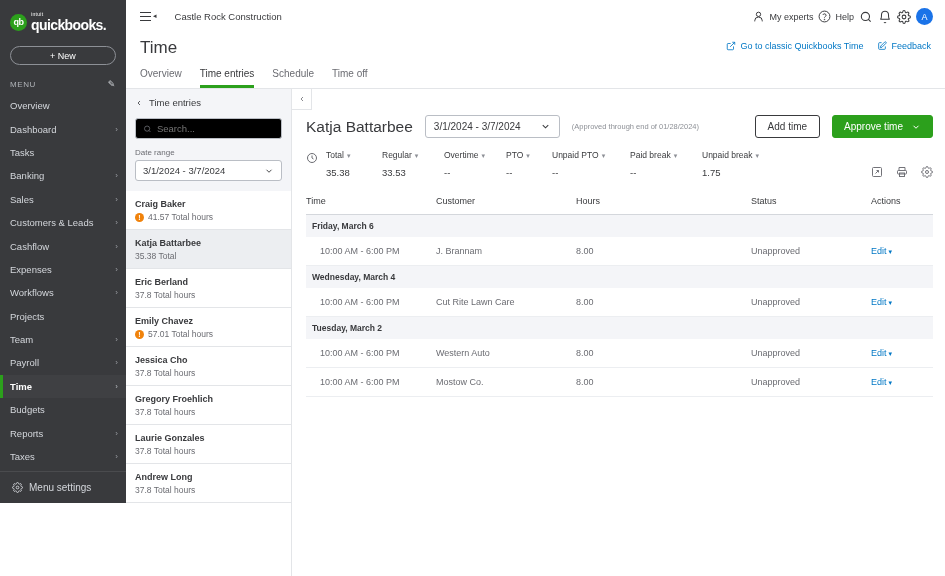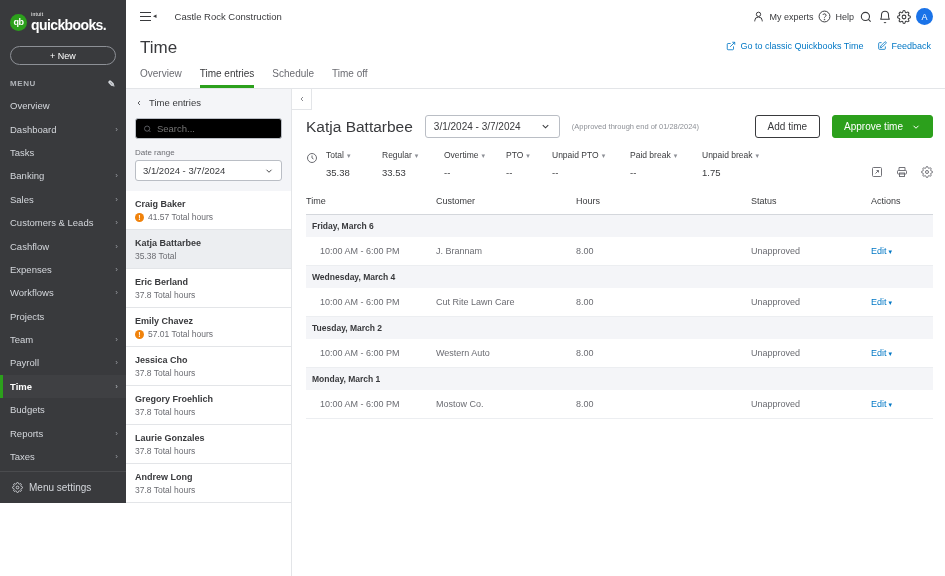--- a/index.html
+++ b/index.html
@@ -25,23 +25,23 @@
   }
   .qb-words { display: flex; flex-direction: column; line-height: 1; }
   .qb-intuit { font-size: 5px; color: #fff; letter-spacing: .3px; margin-bottom: 1px; }
   .qb-name { font-size: 14px; font-weight: bold; color: #fff; letter-spacing: -0.6px; }
   .new-btn {
     margin: 14px 10px 0 10px; height: 19px; border: 1px solid #8d9096;
     border-radius: 10px; color: #fff; font-size: 9px; display: flex;
     align-items: center; justify-content: center; gap: 4px; cursor: pointer;
   }
   .menu-head {
-    display: flex; align-items: flex-start; justify-content: space-between;
+    display: flex; align-items: flex-end; justify-content: space-between;
     padding: 14px 10px 5px 10px; font-size: 8px; color: #b0b3b8;
-    font-weight: bold; letter-spacing: .6px; gap: 36px;
+    font-weight: normal; letter-spacing: .6px; gap: 36px;
   }
   .pencil { font-size: 9px; color: #d4d7dc; cursor: pointer; }
   .nav { flex: 1; overflow: hidden; }
   .nav-item {
     height: 23.4px; display: flex; align-items: center;
     padding: 0 8px 0 10px; font-size: 9.5px; color: #d4d7dc;
     cursor: pointer; position: relative; justify-content: space-between;
   }
   .nav-item.active { background: #3f4043; color: #fff; font-weight: bold; }
   .nav-item.active::before {
@@ -596,23 +596,20 @@
                 <tr class="daterow">
                   <td colspan="5">Tuesday, March 2</td>
                 </tr>
                 <tr class="entryrow">
                   <td>10:00 AM - 6:00 PM</td>
                   <td>Western Auto</td>
                   <td>8.00</td>
                   <td>Unapproved</td>
                   <td><span class="edit-link">Edit</span><span class="edit-link" style="font-size: 7px;"> ▾</span></td>
                 </tr>
-                <tr class="daterow">
-                  <td colspan="5">Monday, March 1</td>
-                </tr>
                 <tr class="entryrow">
                   <td>10:00 AM - 6:00 PM</td>
                   <td>Mostow Co.</td>
                   <td>8.00</td>
                   <td>Unapproved</td>
                   <td><span class="edit-link">Edit</span><span class="edit-link" style="font-size: 7px;"> ▾</span></td>
                 </tr>
               </tbody>
           </table>
         </div>

